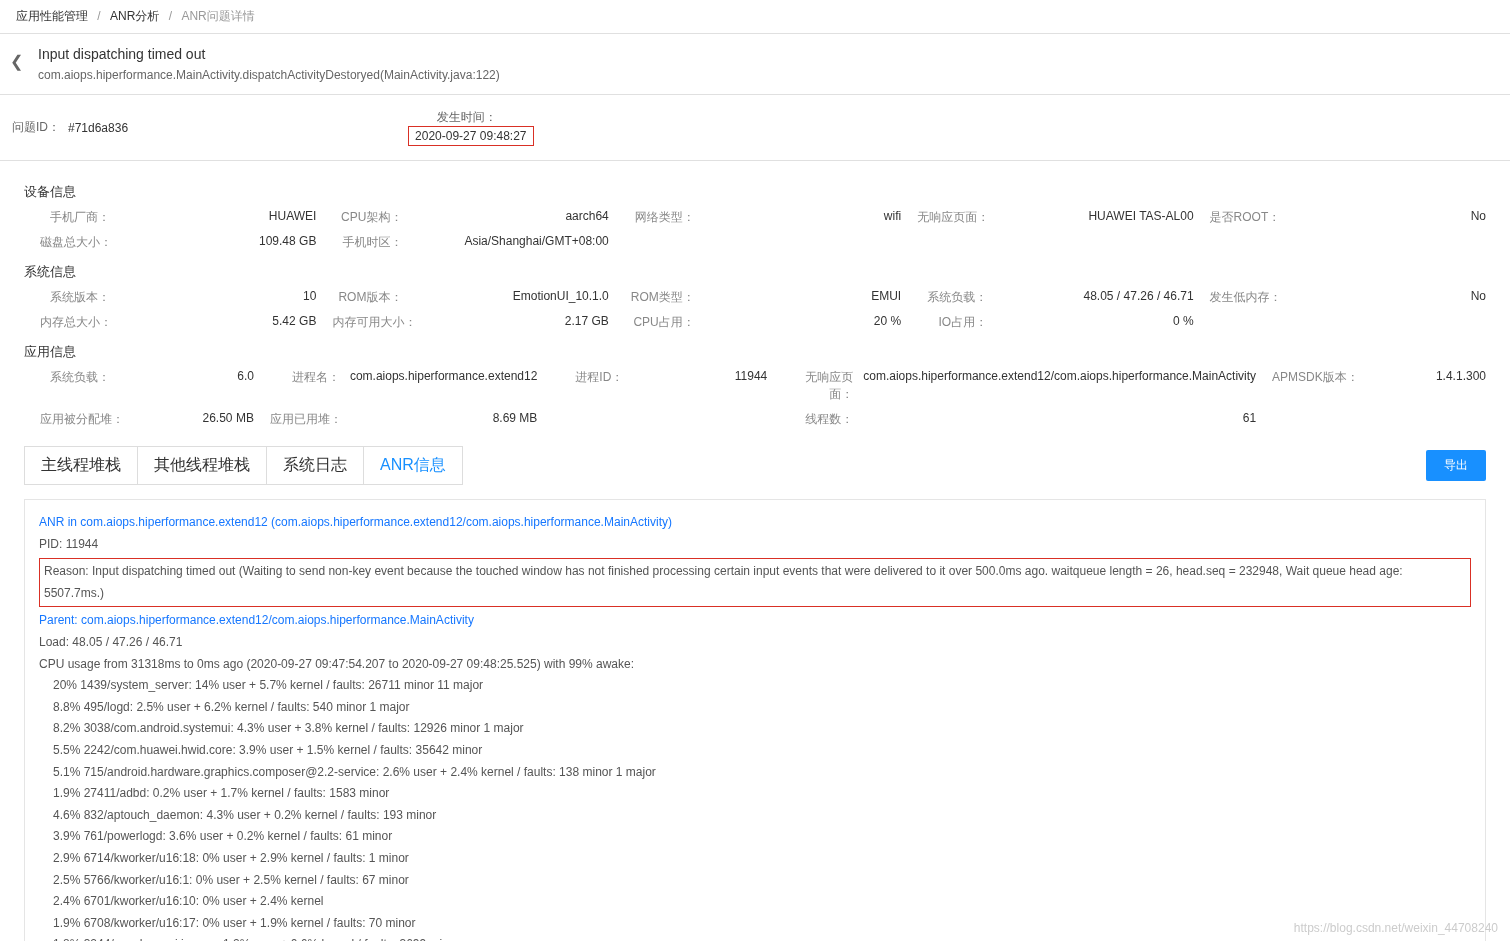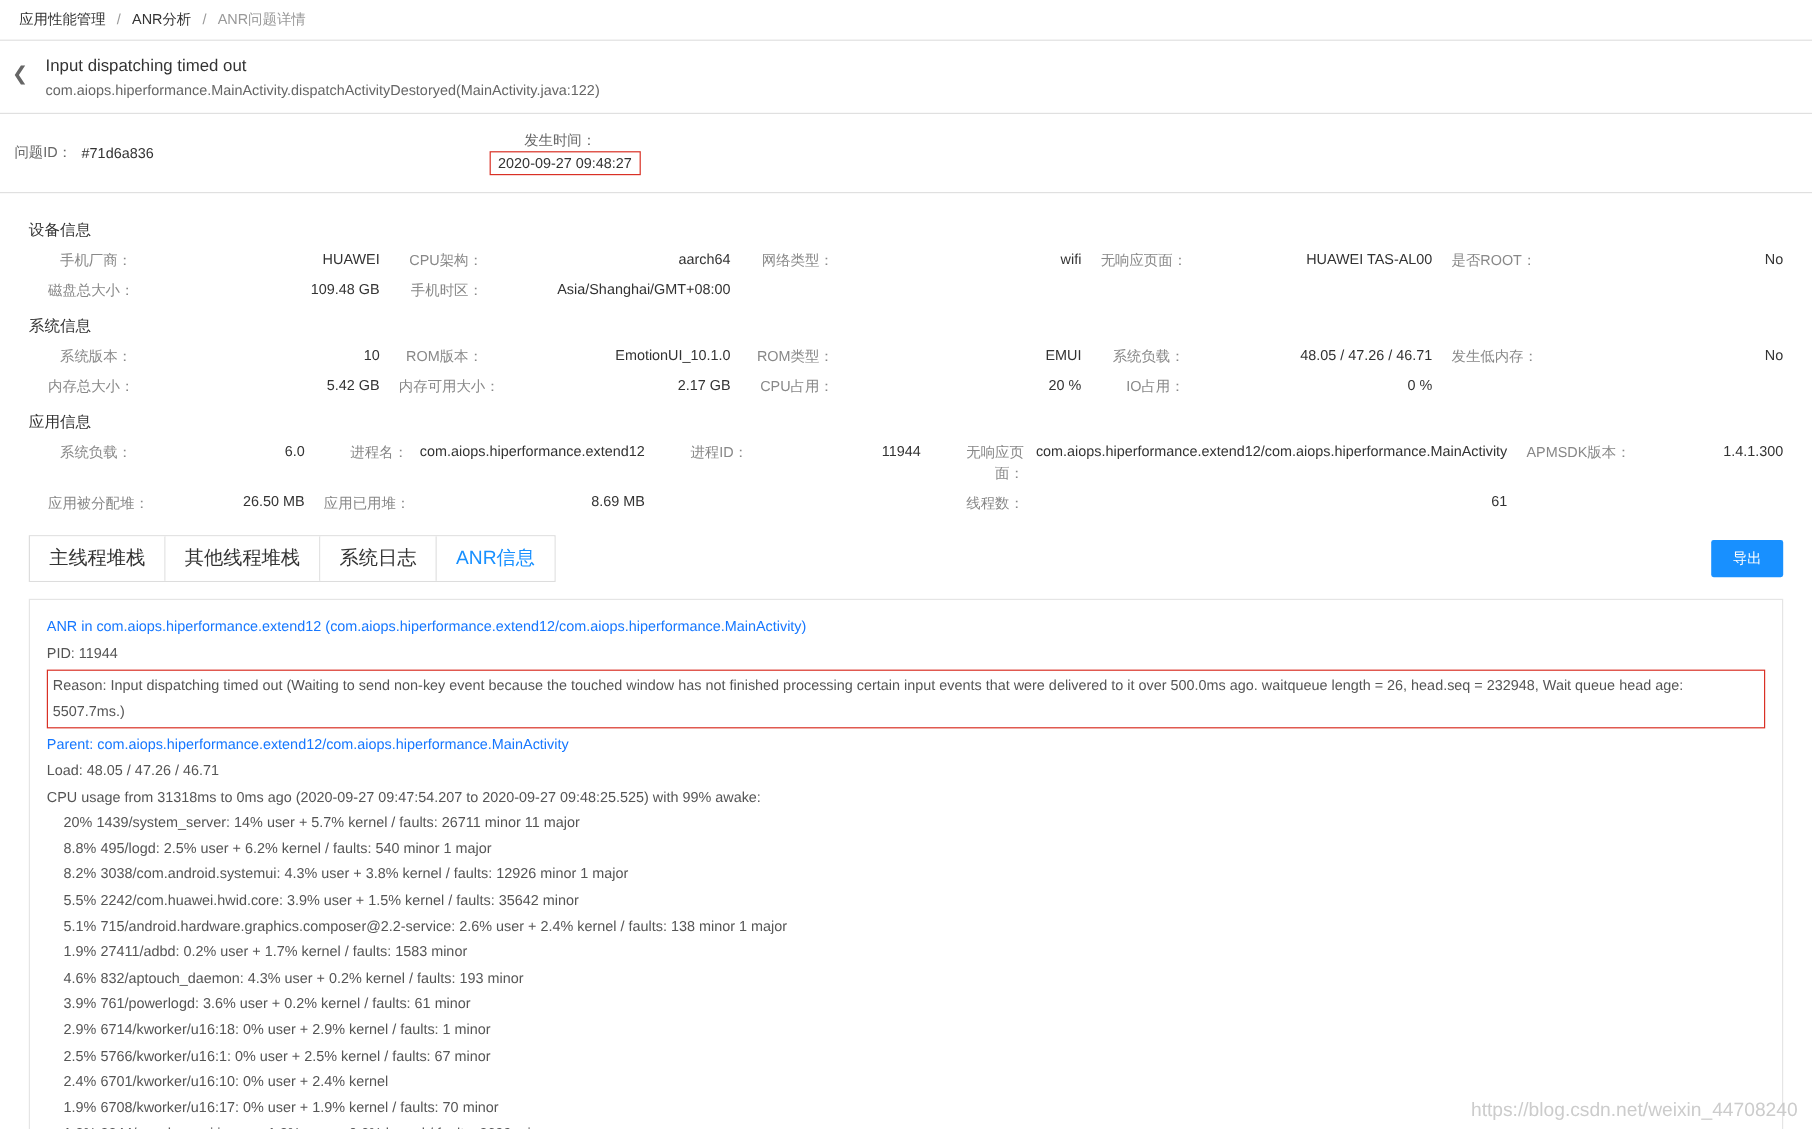--- a/index.html
+++ b/index.html
@@ -27,21 +27,21 @@
 .tabs { display: flex; border: 1px solid #ddd; }
 .tab { padding: 8px 16px; font-size: 16px; cursor: pointer; border-right: 1px solid #ddd; background: #fff; color: #333; }
 .tab:last-child { border-right: none; }
 .tab.active { color: #1890ff; }
 .export-btn { margin-left: auto; background: #1890ff; color: #fff; padding: 7px 18px; border: none; cursor: pointer; font-size: 12px; border-radius: 2px; }
 .anr-panel { border: 1px solid #e5e5e5; margin-top: 14px; padding: 12px 14px; font-size: 12px; line-height: 1.8; }
 .anr-line-blue { color: #1677ff; font-weight: 500; }
 .anr-line { color: #555; }
 .anr-line.indent { padding-left: 14px; }
 .reason-box { border: 1.5px solid #d93025; padding: 2px 4px; margin: 3px 0; }
-.watermark { position: fixed; bottom: 6px; right: 12px; color: #ccc; font-size: 16px; pointer-events: none; }
+.watermark { position: fixed; bottom: 6px; right: 12px; color: #ccc; font-size: 12px; pointer-events: none; }
 </style>
 </head>
 <body>
 
 <div class="breadcrumb">
   <a>应用性能管理</a>
   <span class="sep">/</span>
   <a>ANR分析</a>
   <span class="sep">/</span>
   <span class="current">ANR问题详情</span>

